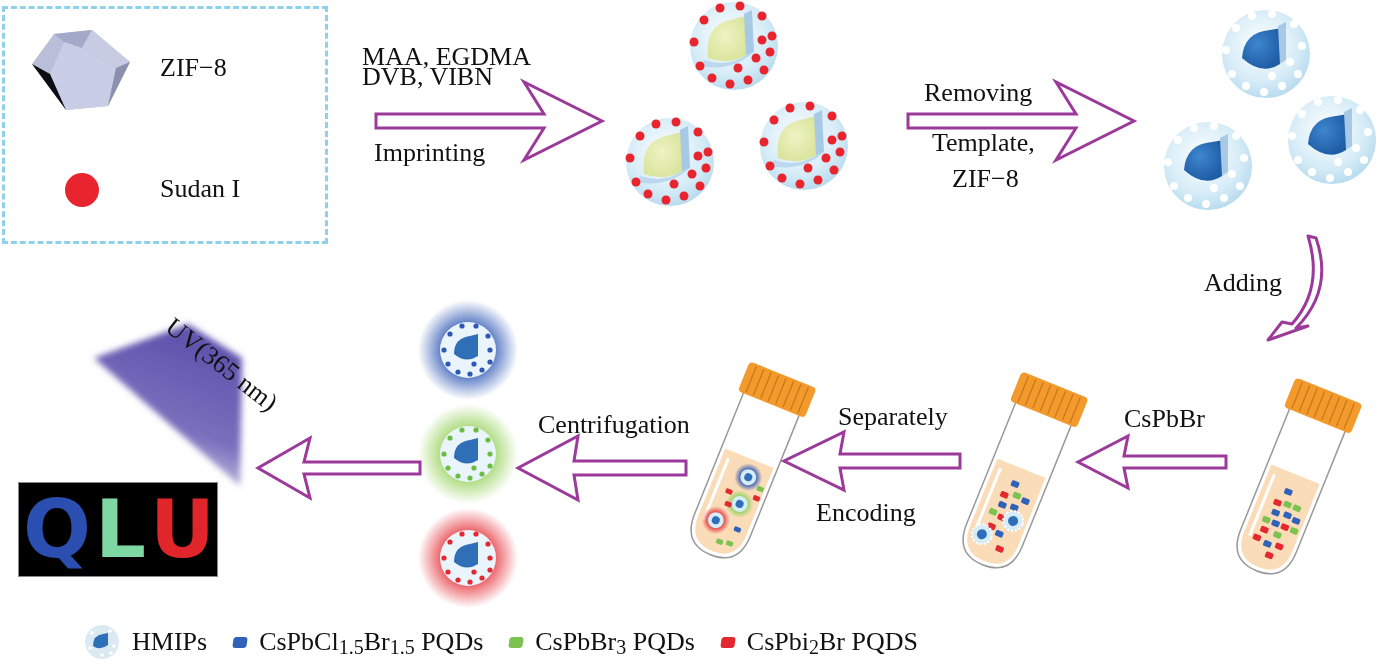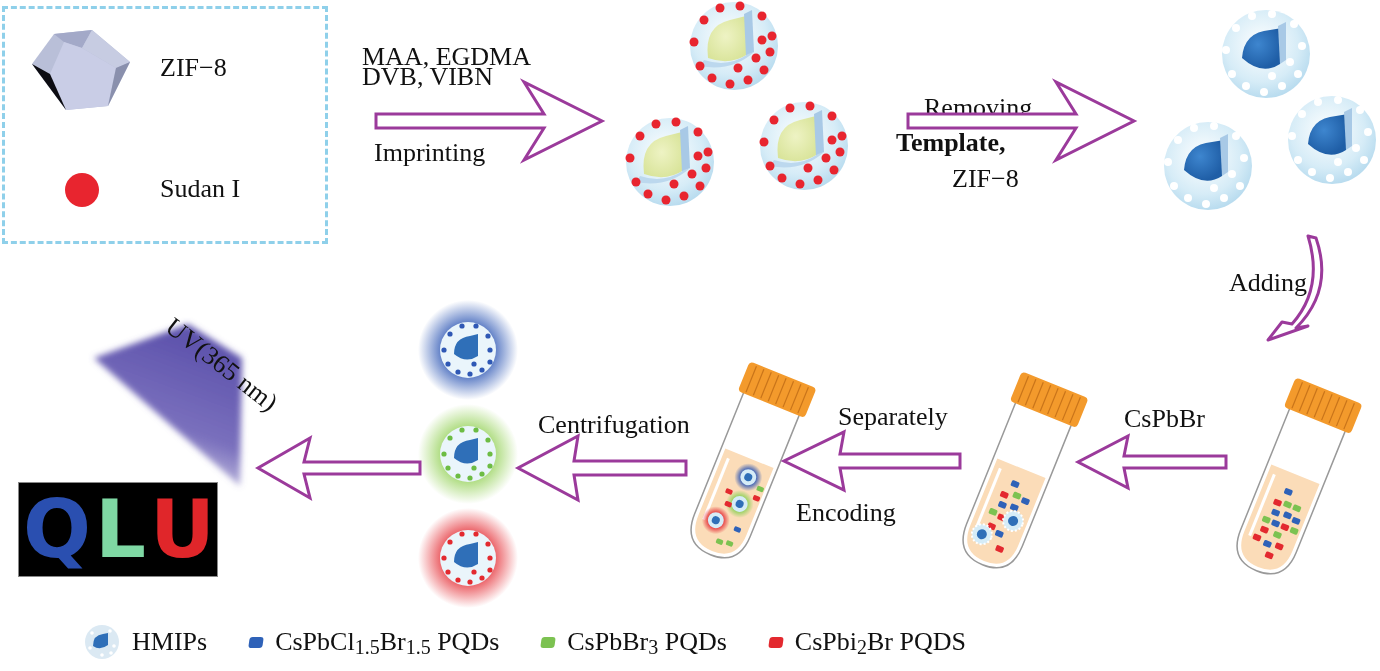--- a/index.html
+++ b/index.html
@@ -3,21 +3,21 @@
 <meta charset="utf-8">
 <style>
   html, body { margin: 0; padding: 0; background: #ffffff; }
   body { width: 1380px; height: 671px; position: relative; overflow: hidden;
          font-family: "Liberation Serif", "DejaVu Serif", serif; color: #111; }
   .lbl { position: absolute; font-size: 26px; line-height: 30px; white-space: nowrap; color: #111; }
   .legend-box { position: absolute; left: 2px; top: 6px; width: 326px; height: 238px;
                 border: 3px dashed #8fd0ea; box-sizing: border-box; }
   svg { position: absolute; overflow: visible; }
   .legend-bottom { position: absolute; left: 84px; top: 622px; height: 40px; display: flex;
-                   align-items: center; gap: 16px; font-size: 26px; white-space: nowrap; }
+                   align-items: center; gap: 0; font-size: 26px; white-space: nowrap; }
   .lg-item { display: flex; align-items: center; margin-right: 26px; }
   .sw { width: 14px; height: 11px; border-radius: 3px; margin-right: 12px; transform: skewX(-8deg); }
   sub { font-size: 20px; vertical-align: -4px; line-height: 0; }
   .qlu { position: absolute; left: 18px; top: 482px; width: 200px; height: 95px; background: #000;
          border: 1px solid #888; box-sizing: border-box; display: flex; align-items: center;
          justify-content: center; gap: 6px; font-family: "DejaVu Sans", sans-serif; font-weight: bold;
          font-size: 80px; letter-spacing: -2px; }
   .uv-text { position: absolute; left: 178px; top: 312px; font-size: 26px; transform: rotate(38deg);
              transform-origin: left top; white-space: nowrap; }
 </style>
@@ -98,22 +98,22 @@
       </g>
     </g>
   <g transform="translate(184,146)">
       <use href="#imp"></use>
       <g fill="#e8252f">
         <use href="#reddots"></use>
       </g>
     </g>
 </svg>
 
-<span class="lbl" style="left:924px;top:78px;margin-top:15px;">Removing</span>
-<span class="lbl" style="left:896px;top:128px;font-weight:bold;">Template,</span>
+<span class="lbl" style="left:924px;top:78px;">Removing</span>
+<span class="lbl" style="left:932px;top:128px;">Template,</span>
 <span class="lbl" style="left:952px;top:164px;">ZIF−8</span>
 <svg style="left:906px;top:78px;" width="232" height="86" viewBox="0 0 232 86">
   <polygon points="2,36 170,36 150,4 228,43 150,82 170,50 2,50" fill="#fff" stroke="#9b3a9b" stroke-width="3"></polygon>
 </svg>
 
 <svg style="left:1160px;top:0px;" width="220" height="220" viewBox="0 0 220 220">
   <defs>
     <g id="hmip">
       <circle cx="0" cy="0" r="44" fill="url(#shell)"></circle>
       <path d="M-24,4 Q-22,-22 4,-24 L16,-26 L14,10 Q-4,22 -24,4Z" fill="url(#cav)"></path>
@@ -139,21 +139,21 @@
       <use href="#hmip"></use>
     </g>
   <g transform="translate(48,166)">
       <use href="#hmip"></use>
     </g>
   <g transform="translate(172,140)">
       <use href="#hmip"></use>
     </g>
 </svg>
 
-<span class="lbl" style="left:1204px;top:268px;margin-left:25px;">Adding</span>
+<span class="lbl" style="left:1204px;top:268px;">Adding</span>
 <svg style="left:1262px;top:234px;" width="80" height="112" viewBox="0 0 80 112">
   <path d="M46,2 L54,4 Q72,56 34,94 L46,92 L6,106 L20,88 L30,90 Q62,54 46,2Z" fill="#fff" stroke="#9b3a9b" stroke-width="3" stroke-linejoin="round"></path>
 </svg>
 
 <svg style="left:1218px;top:378px;" width="150" height="210" viewBox="0 0 150 210">
   <g transform="rotate(22 75 105)">
     <path d="M44,36 L44,168 Q44,200 74,200 Q104,200 104,168 L104,36" fill="#fff" stroke="#999" stroke-width="1.5"></path>
     <path d="M48,96 L100,96 L100,168 Q100,196 74,196 Q48,196 48,168Z" fill="#fbdcb8"></path>
     <rect x="38" y="6" width="72" height="32" rx="4" fill="#f39a2c"></rect>
     <g stroke="#c9741a" stroke-width="1.2">
@@ -271,21 +271,21 @@
       <rect x="84" y="180" width="7" height="5" rx="1.5" fill="#7cc251"></rect>
   </g>
 </svg>
 
 <span class="lbl" style="left:1124px;top:404px;">CsPbBr</span>
 <svg style="left:1074px;top:434px;" width="156" height="56" viewBox="0 0 156 56">
   <polygon points="152,22 50,22 54,2 4,28 54,54 50,34 152,34" fill="#fff" stroke="#9b3a9b" stroke-width="3"></polygon>
 </svg>
 
 <span class="lbl" style="left:838px;top:402px;">Separately</span>
-<span class="lbl" style="left:796px;top:498px;">Encoding</span>
+<span class="lbl" style="left:816px;top:498px;">Encoding</span>
 <svg style="left:780px;top:430px;" width="184" height="62" viewBox="0 0 184 62">
   <polygon points="180,24 60,24 64,2 4,31 64,60 60,38 180,38" fill="#fff" stroke="#9b3a9b" stroke-width="3"></polygon>
 </svg>
 
 <span class="lbl" style="left:538px;top:410px;">Centrifugation</span>
 <svg style="left:514px;top:434px;" width="176" height="68" viewBox="0 0 176 68">
   <polygon points="172,27 60,27 64,2 4,34 64,66 60,41 172,41" fill="#fff" stroke="#9b3a9b" stroke-width="3"></polygon>
 </svg>
 
 <svg style="left:416px;top:300px;" width="110" height="310" viewBox="0 0 110 310">

